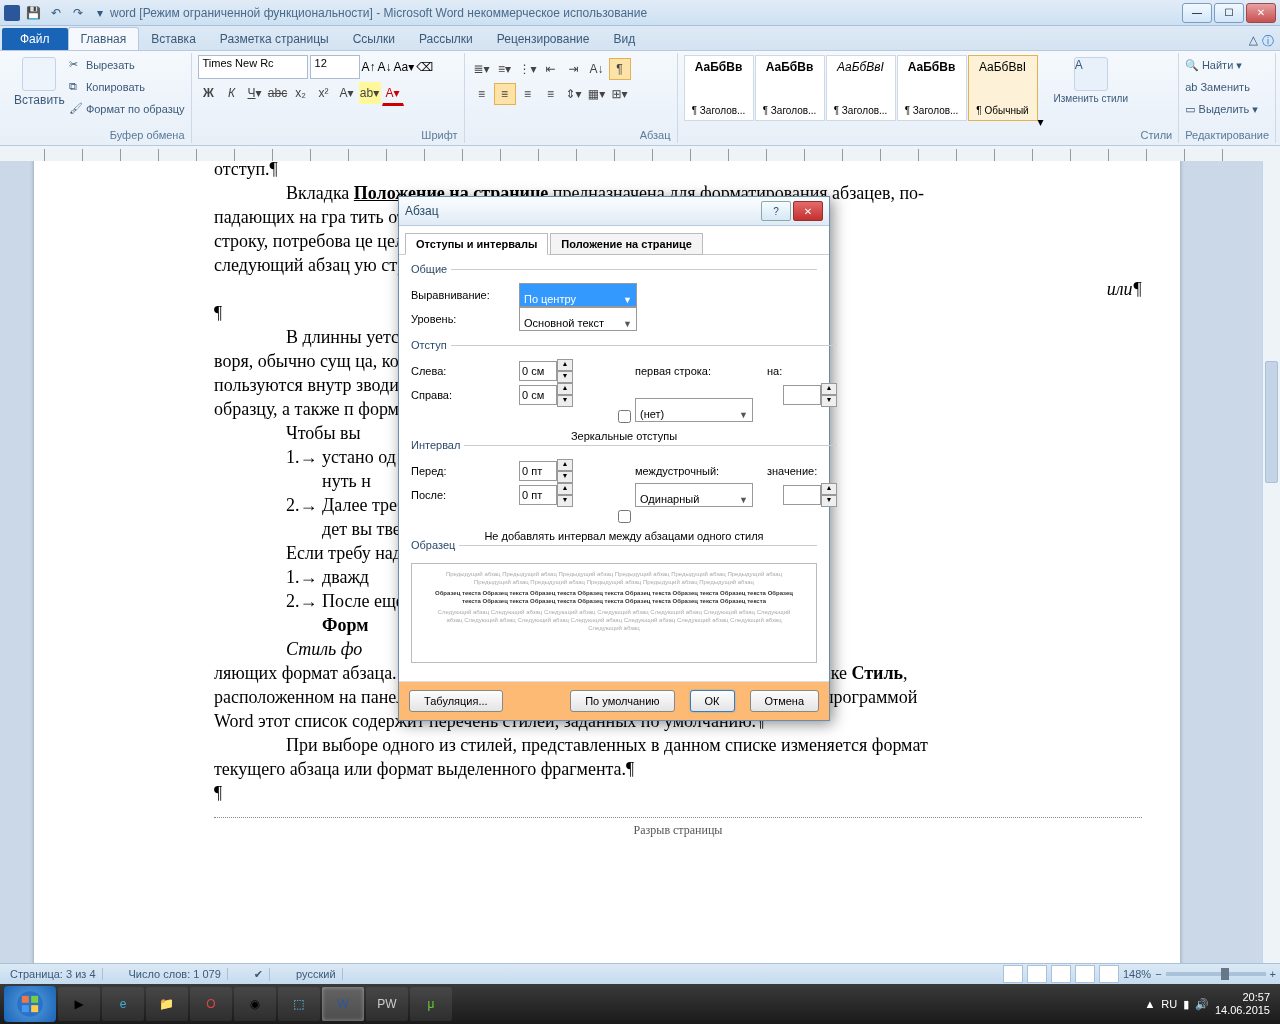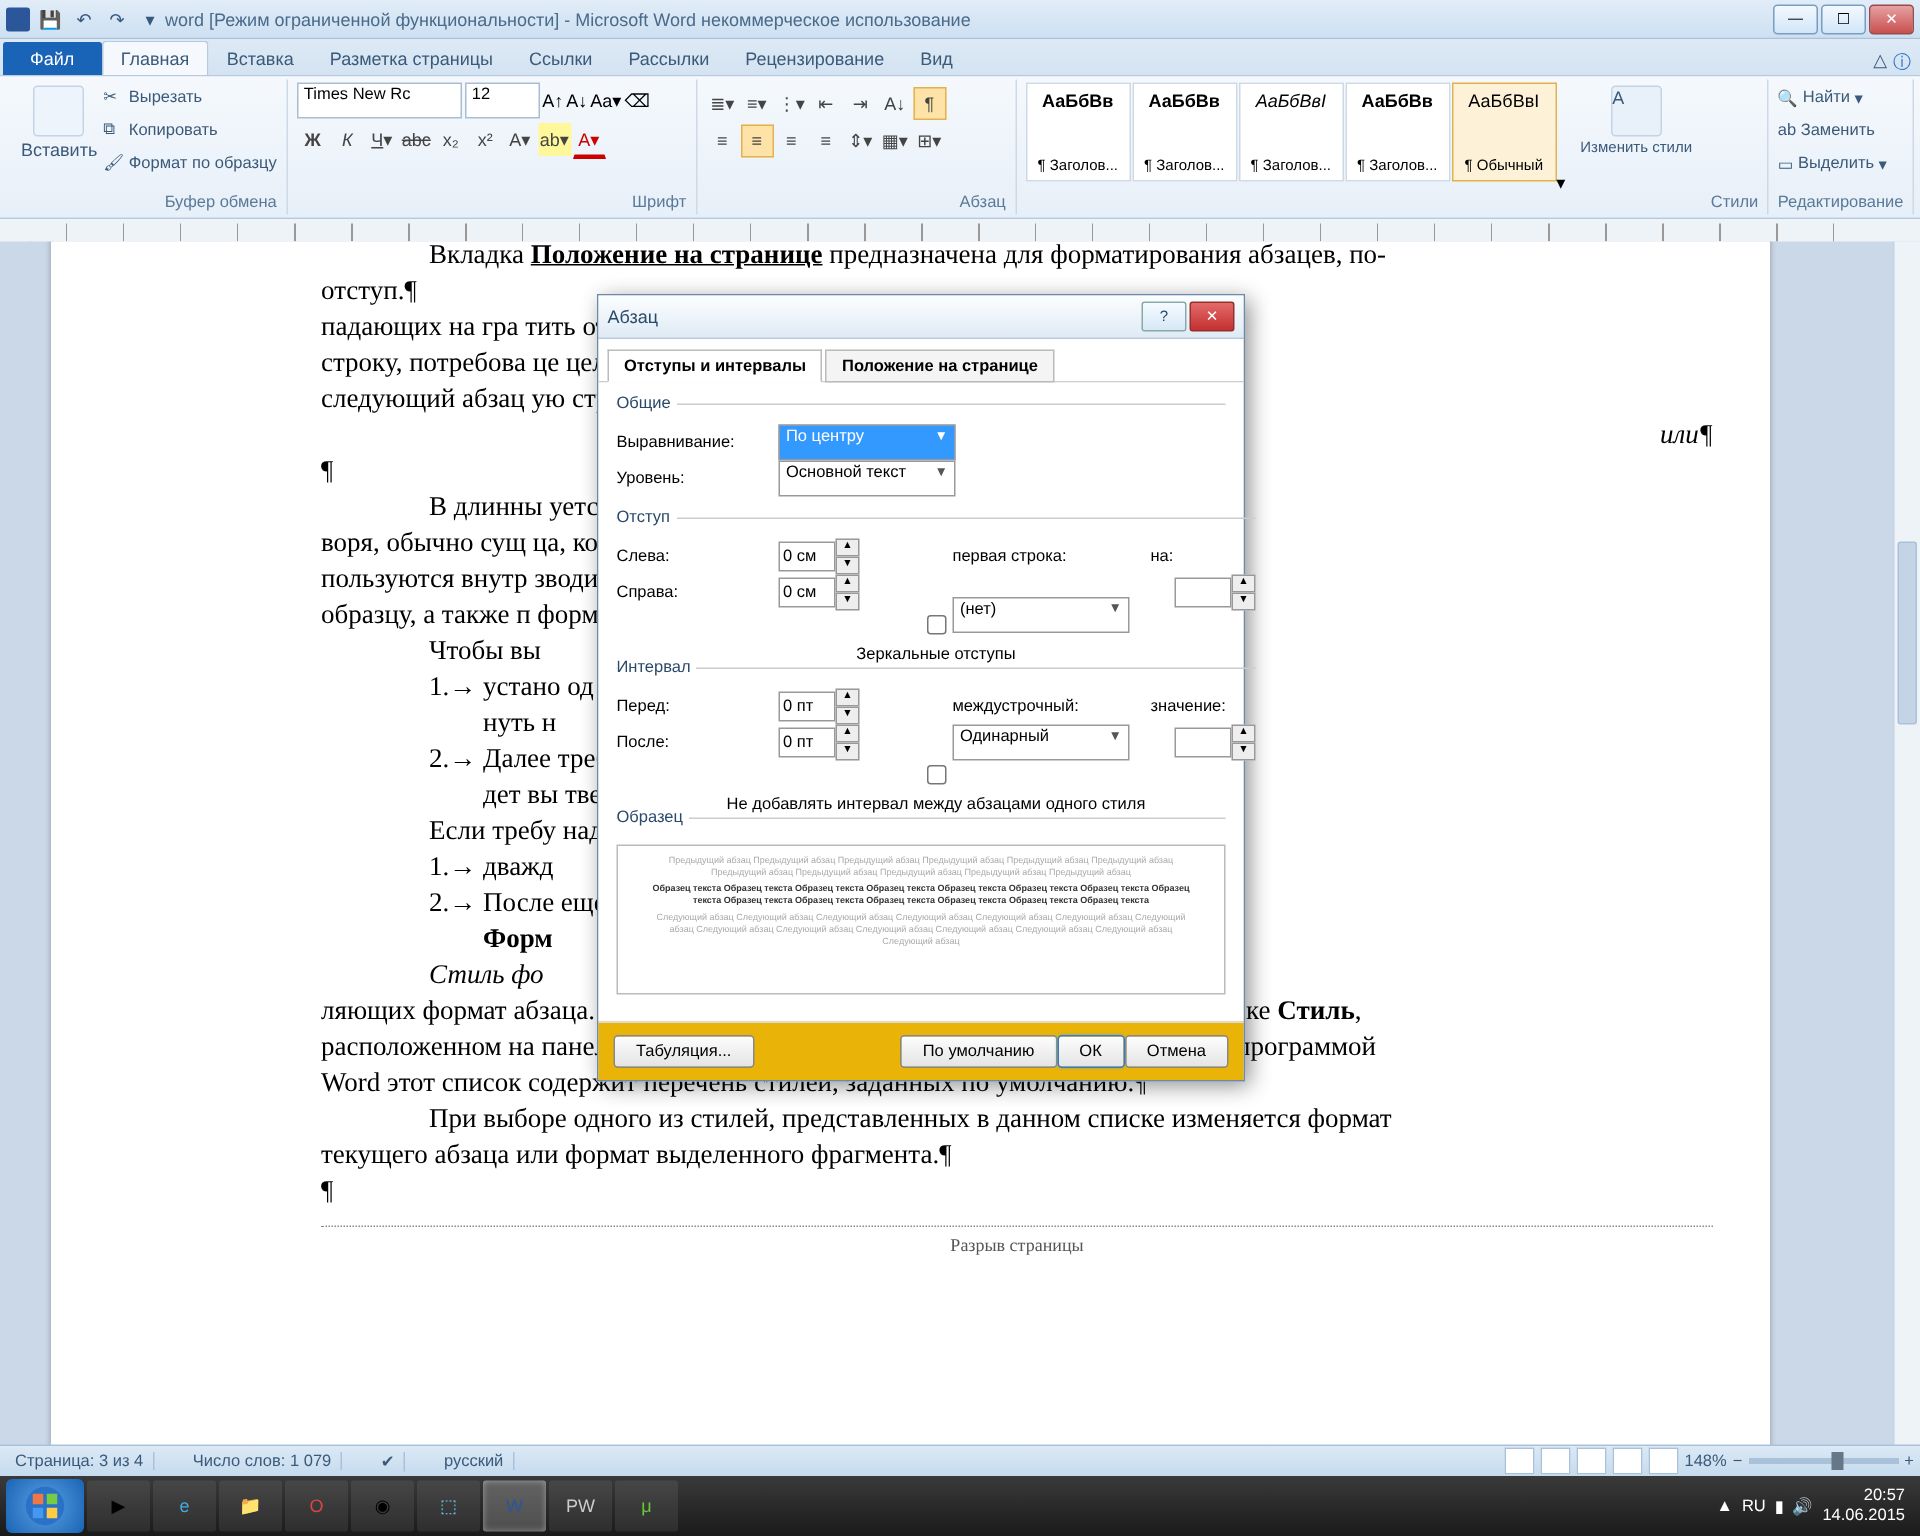--- a/index.html
+++ b/index.html
@@ -83,32 +83,32 @@
 .modal .mtabs{display:flex;padding:6px 6px 0 6px;background:#fff;border-bottom:1px solid #ccc;}
 .modal .mtab{padding:4px 10px;border:1px solid #bbb;background:#f4f4f4;font-size:11px;margin-right:2px;position:relative;top:1px;font-weight:bold;}
 .modal .mtab.active{background:#fff;border-bottom-color:#fff;}
 .modal .mbody{background:#fff;padding:8px 12px 10px 12px;font-size:11px;}
 .modal fieldset{border:none;border-top:1px solid #ccc;margin:0 0 8px 0;padding:8px 0 0 0;}
 .modal legend{color:#2a4a6a;padding:0 4px 0 0;font-size:11px;}
 .modal .frow{display:flex;align-items:center;height:24px;gap:22px;}
 .modal .frow label{width:86px;}
 .modal .frow .lbl2{width:110px;}
 .modal .frow .lbl3{width:60px;}
-.modal .combo{height:20px;border:1px solid #999;background:#fff;padding:1px 4px;font-size:11px;width:108px;display:flex;align-items:flex-start;justify-content:space-between;}
+.modal .combo{height:20px;border:1px solid #999;background:#fff;padding:1px 4px;font-size:11px;width:108px;display:flex;align-items:flex-end;justify-content:space-between;}
 .modal .combo.sel{background:#3399ff;color:#fff;}
 .modal .combo .arr{font-size:9px;color:#555;}
 .modal .combo.sel .arr{color:#fff;}
 .modal .spin{display:flex;align-items:center;}
 .modal .spin input{width:32px;height:18px;border:1px solid #999;font-size:11px;padding:0 2px;}
 .modal .spin .sbtns{display:flex;flex-direction:column;}
 .modal .spin .sb{width:14px;height:10px;border:1px solid #999;background:#eee;font-size:7px;line-height:7px;text-align:center;}
 .modal .chk{display:flex;align-items:center;gap:4px;flex-direction:column;}
 .modal .preview{border:1px solid #bbb;height:86px;margin-top:4px;padding:6px 18px;font-size:6px;color:#aaa;line-height:8px;text-align:center;overflow:hidden;}
 .modal .preview .pvmid{color:#333;font-weight:bold;margin:3px 0;}
-.modal .btnrow{display:flex;padding:8px 10px;background:#eab308;gap:0;border-top:1px solid #ddd;}
+.modal .btnrow{display:flex;padding:8px 10px;background:#fdba74;gap:15px;border-top:1px solid #ddd;}
 .modal .btnrow .spacer{flex:1;}
 .modal button{height:22px;padding:0 14px;border:1px solid #888;background:linear-gradient(#fdfdfd,#e4e4e4);border-radius:3px;font-size:11px;}
 .modal button.default{border-color:#3a7ac0;box-shadow:0 0 2px #6ab;}
 
 .scrollbar-v{position:absolute;right:0;top:161px;bottom:60px;width:17px;background:#eef3f8;border-left:1px solid #c4d4e6;}
 .scrollbar-v .sthumb{position:absolute;left:2px;right:2px;top:200px;height:120px;background:#c4d4e6;border:1px solid #a9c1d9;border-radius:2px;}
 </style>
 </head>
 <body>
 
@@ -272,22 +272,22 @@
   </div>
 
   <div class="ruler">
       <div class="marks"></div>
     </div>
   <div class="vruler"></div>
 
   <div class="docarea">
     <div class="page">
       <div class="content">
+        <p class="para">отступ.¶</p>
         <p class="para" style="text-indent:72px;"><span>Вкладка </span><b><u>Положение на странице</u></b><span> предназначена для форматирования абзацев, по-</span></p>
-        <p class="para">отступ.¶</p>
         <p class="para">падающих на гра                                                                   тить отрывать от абзаца одну</p>
         <p class="para">строку, потребова                                                                   це целиком, «присоединить»</p>
         <p class="para">следующий абзац                                                                   ую страницу.¶</p>
         <p style="text-align:right;font-style:italic;">или¶</p>
         <p>¶</p>
         <p class="para" style="text-indent:72px;">В длинны                                                                   уется одинаково. Точнее го-</p>
         <p class="para">воря, обычно сущ                                                                   ца, которые многократно ис-</p>
         <p class="para">пользуются внутр                                                                   зводить форматирование по</p>
         <p class="para">образцу, а также п                                                                   форматирования.¶</p>
         <p class="para" style="text-indent:72px;">Чтобы вы</p>

